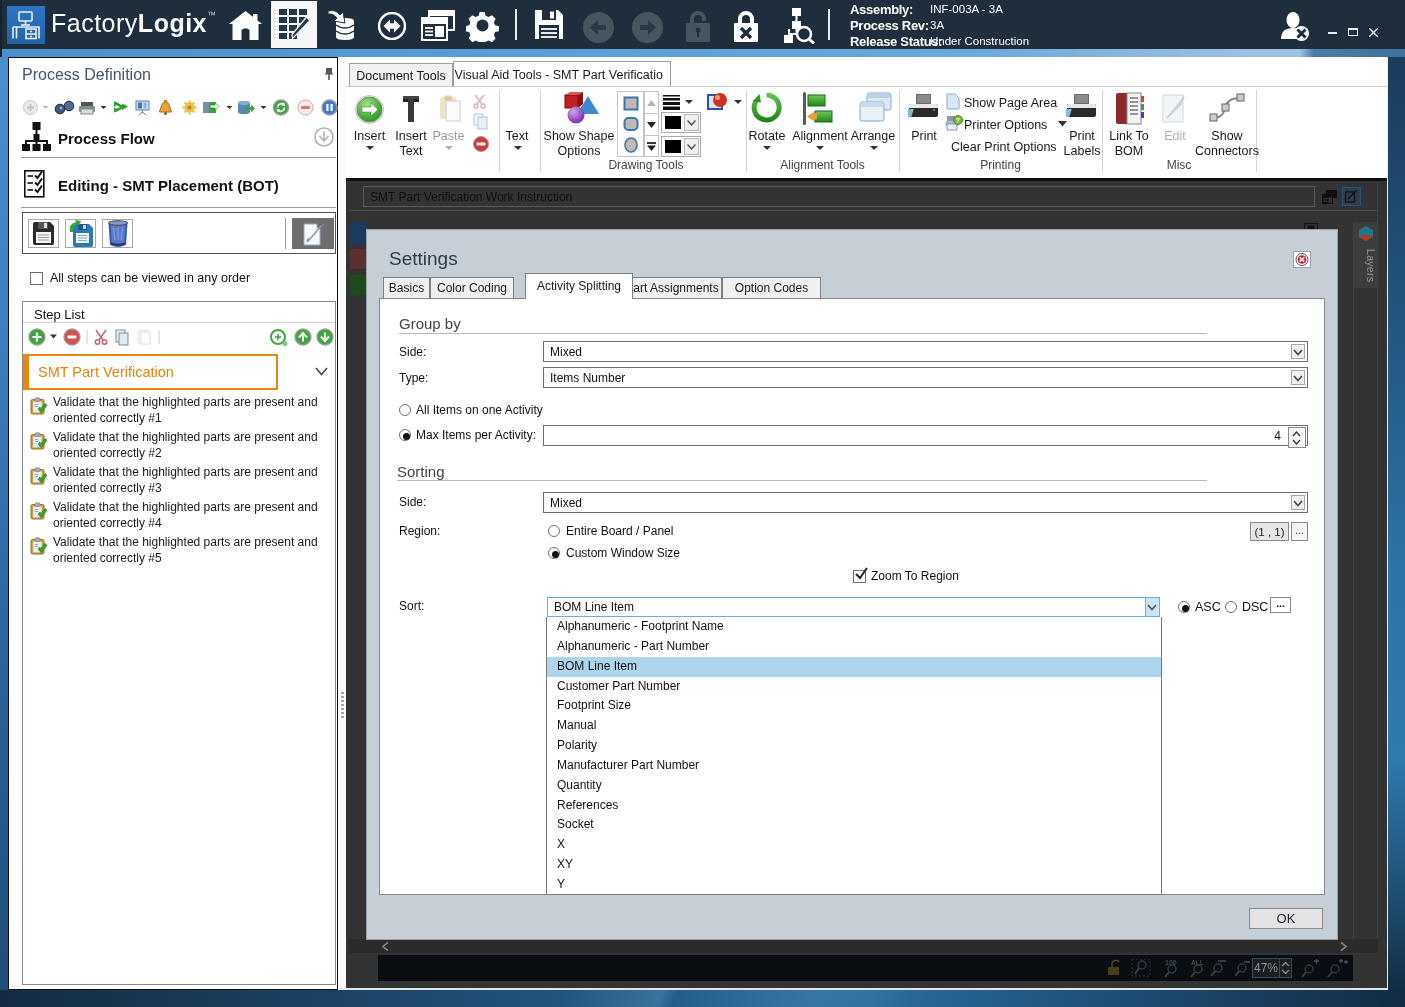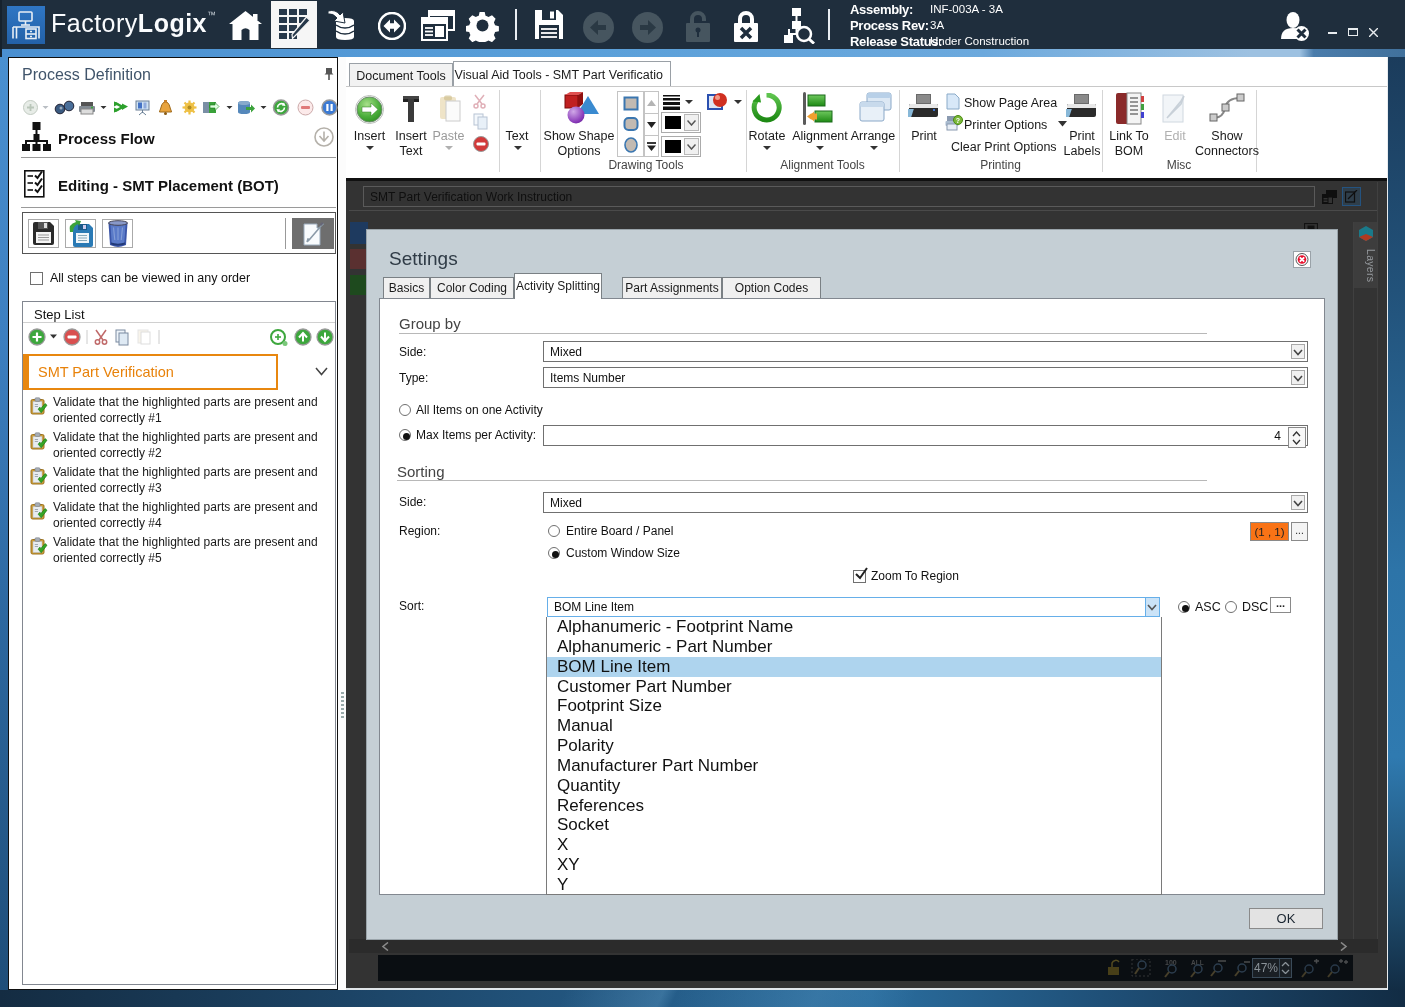--- a/index.html
+++ b/index.html
@@ -39,21 +39,21 @@
 .hline { height:1px; background:#b8b8b8; }
 .lab { font-size:12px; color:#111; }
 .combo { height:21px; background:#fff; border:1px solid #707070; }
 .combo span { position:absolute; left:6px; top:3px; font-size:12px; color:#111; }
 .combo i { position:absolute; right:2px; top:2px; width:14px; height:15px; background:#f0f0f0; border:1px solid #a8a8a8; text-align:center; font-style:normal; padding-top:3px; }
 .combo i svg { display:block; margin:1px auto 0; }
 .radio { width:12px; height:12px; border:1px solid #707070; border-radius:50%; background:#fff; }
 .rsel::after { content:""; position:absolute; left:2.5px; top:2.5px; width:7px; height:7px; border-radius:50%; background:#111; }
 .spin { width:18px; height:21px; background:#f8f8f8; border:1px solid #8a8a8a; }
 #sortlist { left:179px; top:387px; width:616px; height:278px; background:#fff; border:1px solid #7a7a7a; border-top:none; overflow:hidden; z-index:5; }
-#sortlist .li { height:19.85px; font-size:17px; color:#111; padding-left:10px; line-height:19.5px; }
+#sortlist .li { height:19.85px; font-size:12px; color:#111; padding-left:10px; line-height:19.5px; }
 #sortlist .sel { background:#aed4ee; }
 </style>
 </head>
 <body>
 <div id="stage">
   <div class="abs" id="topbar">
 
     <svg class="abs" style="left:7px;top:6px" width="38" height="38">
       <rect width="38" height="38" fill="url(#lg)"></rect>
       <defs>
@@ -807,21 +807,21 @@
     <div class="abs" style="left:22px;top:18px;font-size:19px;color:#2f3b46">Settings</div>
     <div class="abs" style="left:926px;top:21px;width:18px;height:17px;background:#fdfdfd;border:1px solid #9aa2a8"></div>
     <svg class="abs" style="left:928px;top:23px" width="14" height="13" viewBox="0 0 14 13">
         <circle cx="7" cy="6.5" r="6" fill="none" stroke="#555" stroke-width="1"></circle>
         <circle cx="7" cy="6.5" r="4.3" fill="#e8112d"></circle>
         <path d="M4.8 4.3 L9.2 8.7 M9.2 4.3 L4.8 8.7" stroke="#fff" stroke-width="1.8"></path>
       </svg>
 
     <div class="abs tab" style="left:16px;width:47px">Basics</div>
     <div class="abs tab" style="left:63px;width:84px">Color Coding</div>
-    <div class="abs tabsel" style="left:147px;width:88px">Activity Splitting</div>
+    <div class="abs tabsel" style="left:158px;width:108px">Activity Splitting</div>
     <div class="abs tab" style="left:255px;width:100px">Part Assignments</div>
     <div class="abs tab" style="left:355px;width:99px">Option Codes</div>
 
     <div class="abs" id="dcontent"></div>
     <div class="abs" style="left:32px;top:85px;font-size:15px;color:#444">Group by</div>
     <div class="abs hline" style="left:32px;top:103px;width:808px"></div>
     <div class="abs lab" style="left:32px;top:115px">Side:</div>
     <div class="abs combo" style="left:176px;top:111px;width:765px">
         <span>Mixed</span>
         <i>
@@ -855,21 +855,21 @@
         <span>Mixed</span>
         <i>
           <svg width="10" height="7">
             <path d="M1 1 L5 5.5 L9 1" stroke="#444" stroke-width="1.6" fill="none"></path>
           </svg>
         </i>
       </div>
     <div class="abs lab" style="left:32px;top:294px">Region:</div>
     <div class="abs radio" style="left:181px;top:295px"></div>
     <div class="abs lab" style="left:199px;top:294px">Entire Board / Panel</div>
-    <div class="abs" style="left:883px;top:292px;width:39px;height:19px;background:#f97316;border:1px solid #8a8a8a;font-size:11.5px;color:#222;text-align:center;line-height:18px">(1 , 1)</div>
+    <div class="abs" style="left:883px;top:292px;width:39px;height:19px;background:#e5e5e5;border:1px solid #8a8a8a;font-size:11.5px;color:#222;text-align:center;line-height:18px">(1 , 1)</div>
     <div class="abs" style="left:924px;top:292px;width:17px;height:19px;background:#f4f4f4;border:1px solid #8a8a8a;font-size:10px;color:#222;text-align:center;line-height:16px">...</div>
     <div class="abs radio rsel" style="left:181px;top:317px"></div>
     <div class="abs lab" style="left:199px;top:316px">Custom Window Size</div>
     <div class="abs" style="left:486px;top:340px;width:13px;height:13px;background:#fff;border:1px solid #707070"></div>
     <svg class="abs" style="left:487px;top:337px" width="14" height="14">
         <path d="M2 7 L6 11 L13 1" stroke="#222" stroke-width="2" fill="none"></path>
       </svg>
     <div class="abs lab" style="left:504px;top:339px">Zoom To Region</div>
     <div class="abs lab" style="left:32px;top:369px">Sort:</div>
 

